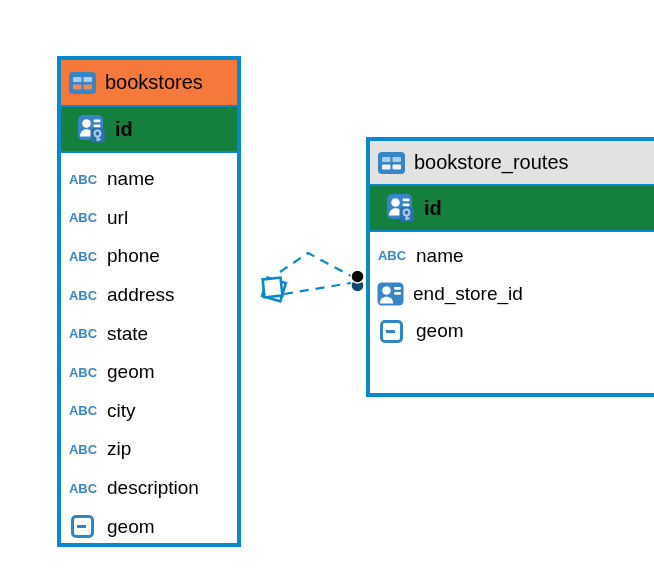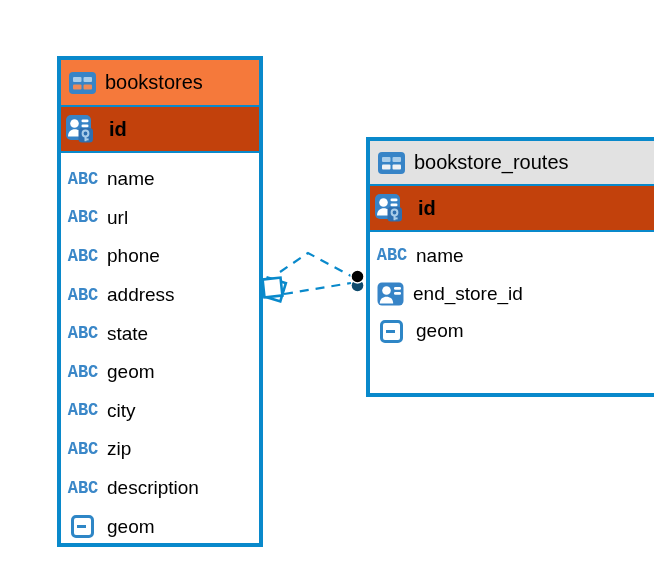--- a/index.html
+++ b/index.html
@@ -12,21 +12,21 @@
   }
   .canvas { position: absolute; inset: 0; width: 654px; height: 570px; }
 
   .erd-table {
     position: absolute;
     background: #ffffff;
     border: 4px solid #0989CB;
     display: flex;
     flex-direction: column;
   }
-  #table-bookstores { left: 57px; top: 56px; width: 206px; height: 491px; }
+  #table-bookstores { left: 57px; top: 56px; width: 184px; height: 491px; }
   #table-bookstore-routes { left: 366px; top: 137px; width: 321px; height: 260px; }
 
   .table-header {
     display: flex;
     align-items: center;
     gap: 9px;
     padding-left: 8px;
     flex: 0 0 auto;
     border-bottom: 2px solid #0989CB;
   }
@@ -35,26 +35,26 @@
 
   .table-title {
     font-size: 20px;
     color: #000;
     white-space: nowrap;
   }
 
   .pk-row {
     display: flex;
     align-items: center;
-    gap: 15px;
-    padding-left: 4px;
+    gap: 9px;
+    padding-left: 16px;
     height: 46px;
     flex: 0 0 auto;
     border-bottom: 2px solid #0989CB;
-    background: #c2410c;
+    background: #15803d;
   }
   .pk-label { font-size: 20px; font-weight: 700; color: #000; }
 
   .columns { flex: 1 1 auto; display: flex; flex-direction: column; }
   #table-bookstores .columns { padding-top: 7px; }
   #table-bookstore-routes .columns { padding-top: 5px; }
 
   .col-row {
     display: flex;
     align-items: center;
@@ -62,26 +62,26 @@
     padding-left: 7px;
   }
   #table-bookstores .col-row { height: 38.6px; }
   #table-bookstore-routes .col-row { height: 37.8px; }
 
   .col-label { font-size: 19px; color: #000; white-space: nowrap; }
 
   .icon { display: inline-flex; align-items: center; justify-content: center; flex: 0 0 auto; }
 
   .abc-icon {
-    font-size: 17px;
+    font-size: 13px;
     font-weight: 800;
     letter-spacing: 0px;
     color: #3A87C8;
     width: 30px;
-    font-family: Liberation Mono, monospace;
+    font-family: Liberation Sans, sans-serif;
     transform: scaleY(1.05);
     text-align: right;
   }
 
   .geom-icon {
     width: 23px; height: 23px;
     margin-left: 3px; margin-right: 4px;
     border: 3px solid #2E86C6;
     border-radius: 5px;
     position: relative;

